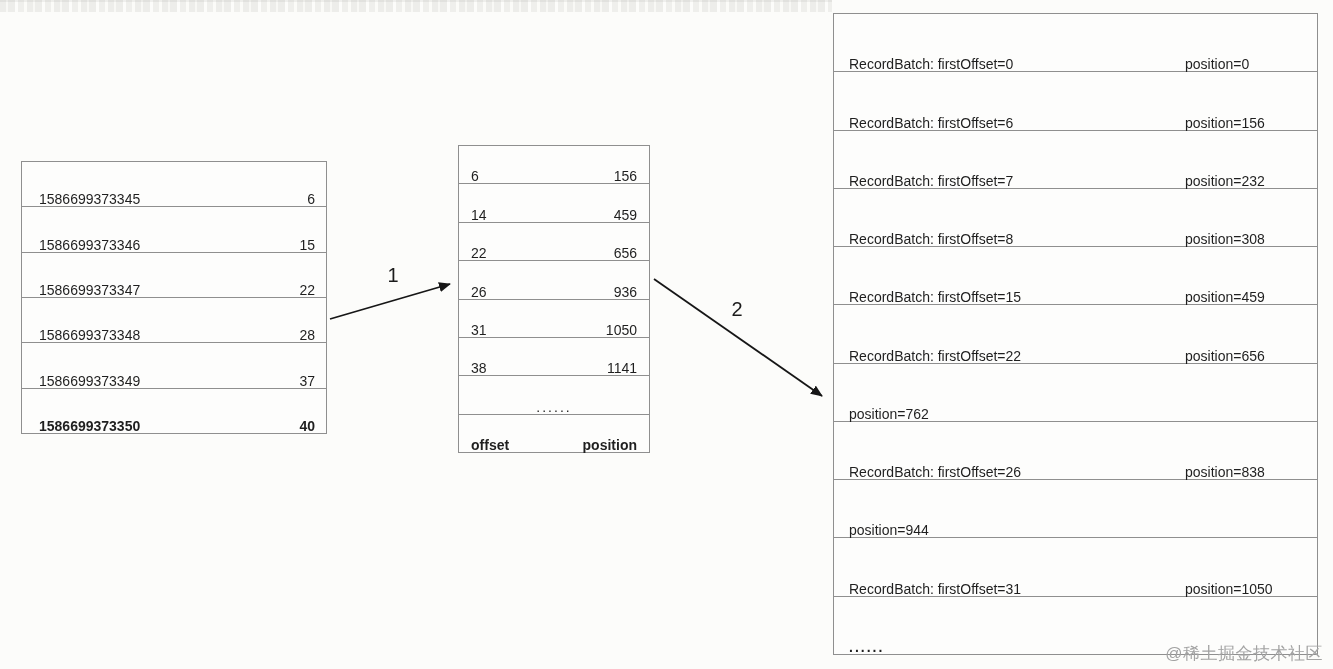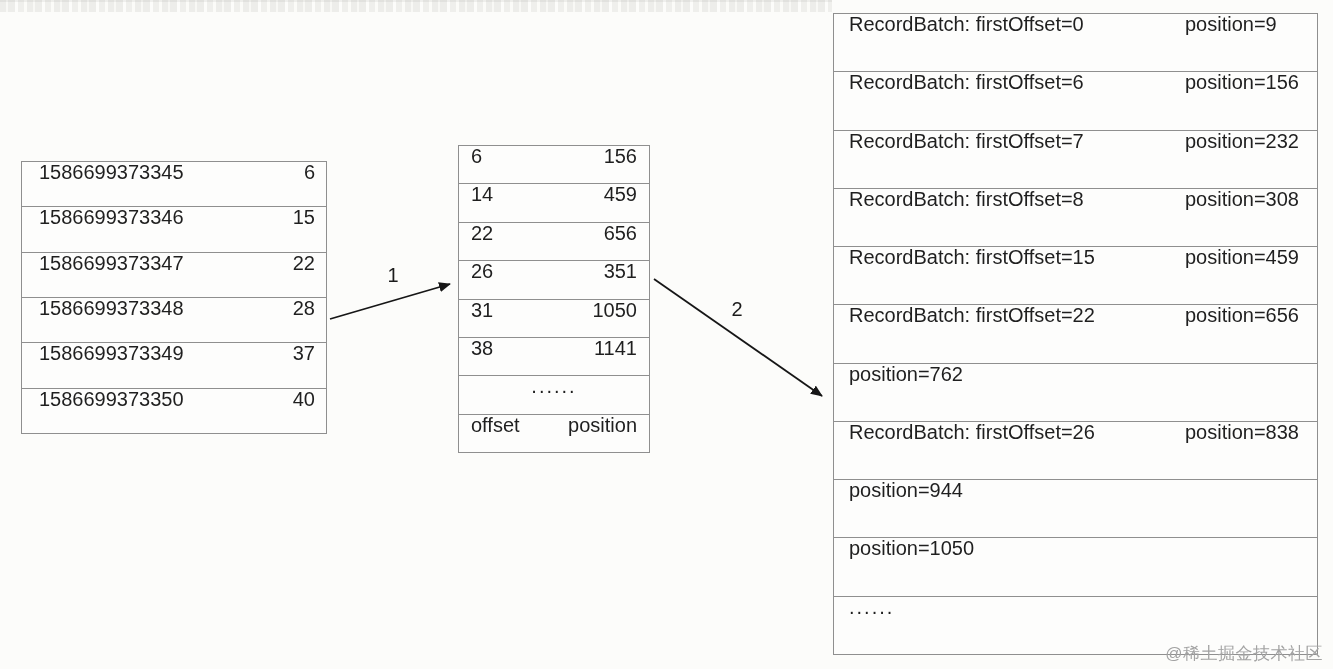--- a/index.html
+++ b/index.html
@@ -26,28 +26,28 @@
 
   .dtable {
     position: absolute;
     background: #fdfdfc;
     border: 1.5px solid #8f8f8f;
     box-sizing: border-box;
     display: flex; flex-direction: column;
   }
   .drow {
     flex: 1 1 0;
-    display: flex; align-items: flex-start;
+    display: flex; align-items: flex-end;
     border-bottom: 1.5px solid #8f8f8f;
     box-sizing: border-box;
-    font-size: 20px;
+    font-size: 14px;
     line-height: 1;
     white-space: nowrap;
   }
-  .drow:last-child { border-bottom: none; }
+  .drow:last-child { border-bottom: none; font-weight: bold; }
 
   
   #ts-table { left: 21px; top: 161px; width: 306px; height: 273px; }
   #ts-table .drow { justify-content: space-between; padding: 0 11px 0 17px; }
 
   
   #oi-table { left: 458px; top: 145px; width: 192px; height: 308px; }
   #oi-table .drow { justify-content: space-between; padding: 0 12px; }
   #oi-table .drow.ellipsis { justify-content: center; letter-spacing: 2px; }
 
@@ -120,21 +120,21 @@
   <div class="drow">
     <span>14</span>
     <span>459</span>
   </div>
   <div class="drow">
     <span>22</span>
     <span>656</span>
   </div>
   <div class="drow">
     <span>26</span>
-    <span>351</span>
+    <span>936</span>
   </div>
   <div class="drow">
     <span>31</span>
     <span>1050</span>
   </div>
   <div class="drow">
     <span>38</span>
     <span>1141</span>
   </div>
   <div class="drow ellipsis">
@@ -142,21 +142,21 @@
   </div>
   <div class="drow">
     <span>offset</span>
     <span>position</span>
   </div>
 </div>
 
 <div class="dtable" id="ls-table">
   <div class="drow">
     <span class="cell-record">RecordBatch: firstOffset=0</span>
-    <span>position=9</span>
+    <span>position=0</span>
   </div>
   <div class="drow">
     <span class="cell-record">RecordBatch: firstOffset=6</span>
     <span>position=156</span>
   </div>
   <div class="drow">
     <span class="cell-record">RecordBatch: firstOffset=7</span>
     <span>position=232</span>
   </div>
   <div class="drow">
@@ -175,20 +175,21 @@
     <span>position=762</span>
   </div>
   <div class="drow">
     <span class="cell-record">RecordBatch: firstOffset=26</span>
     <span>position=838</span>
   </div>
   <div class="drow">
     <span>position=944</span>
   </div>
   <div class="drow">
+    <span class="cell-record">RecordBatch: firstOffset=31</span>
     <span>position=1050</span>
   </div>
   <div class="drow ellipsis">
     <span>......</span>
   </div>
 </div>
 
 <svg id="arrow-layer" viewBox="0 0 1333 669">
   <defs>
     <marker id="ah" markerUnits="userSpaceOnUse" markerWidth="13" markerHeight="11" refX="11" refY="5" orient="auto">

